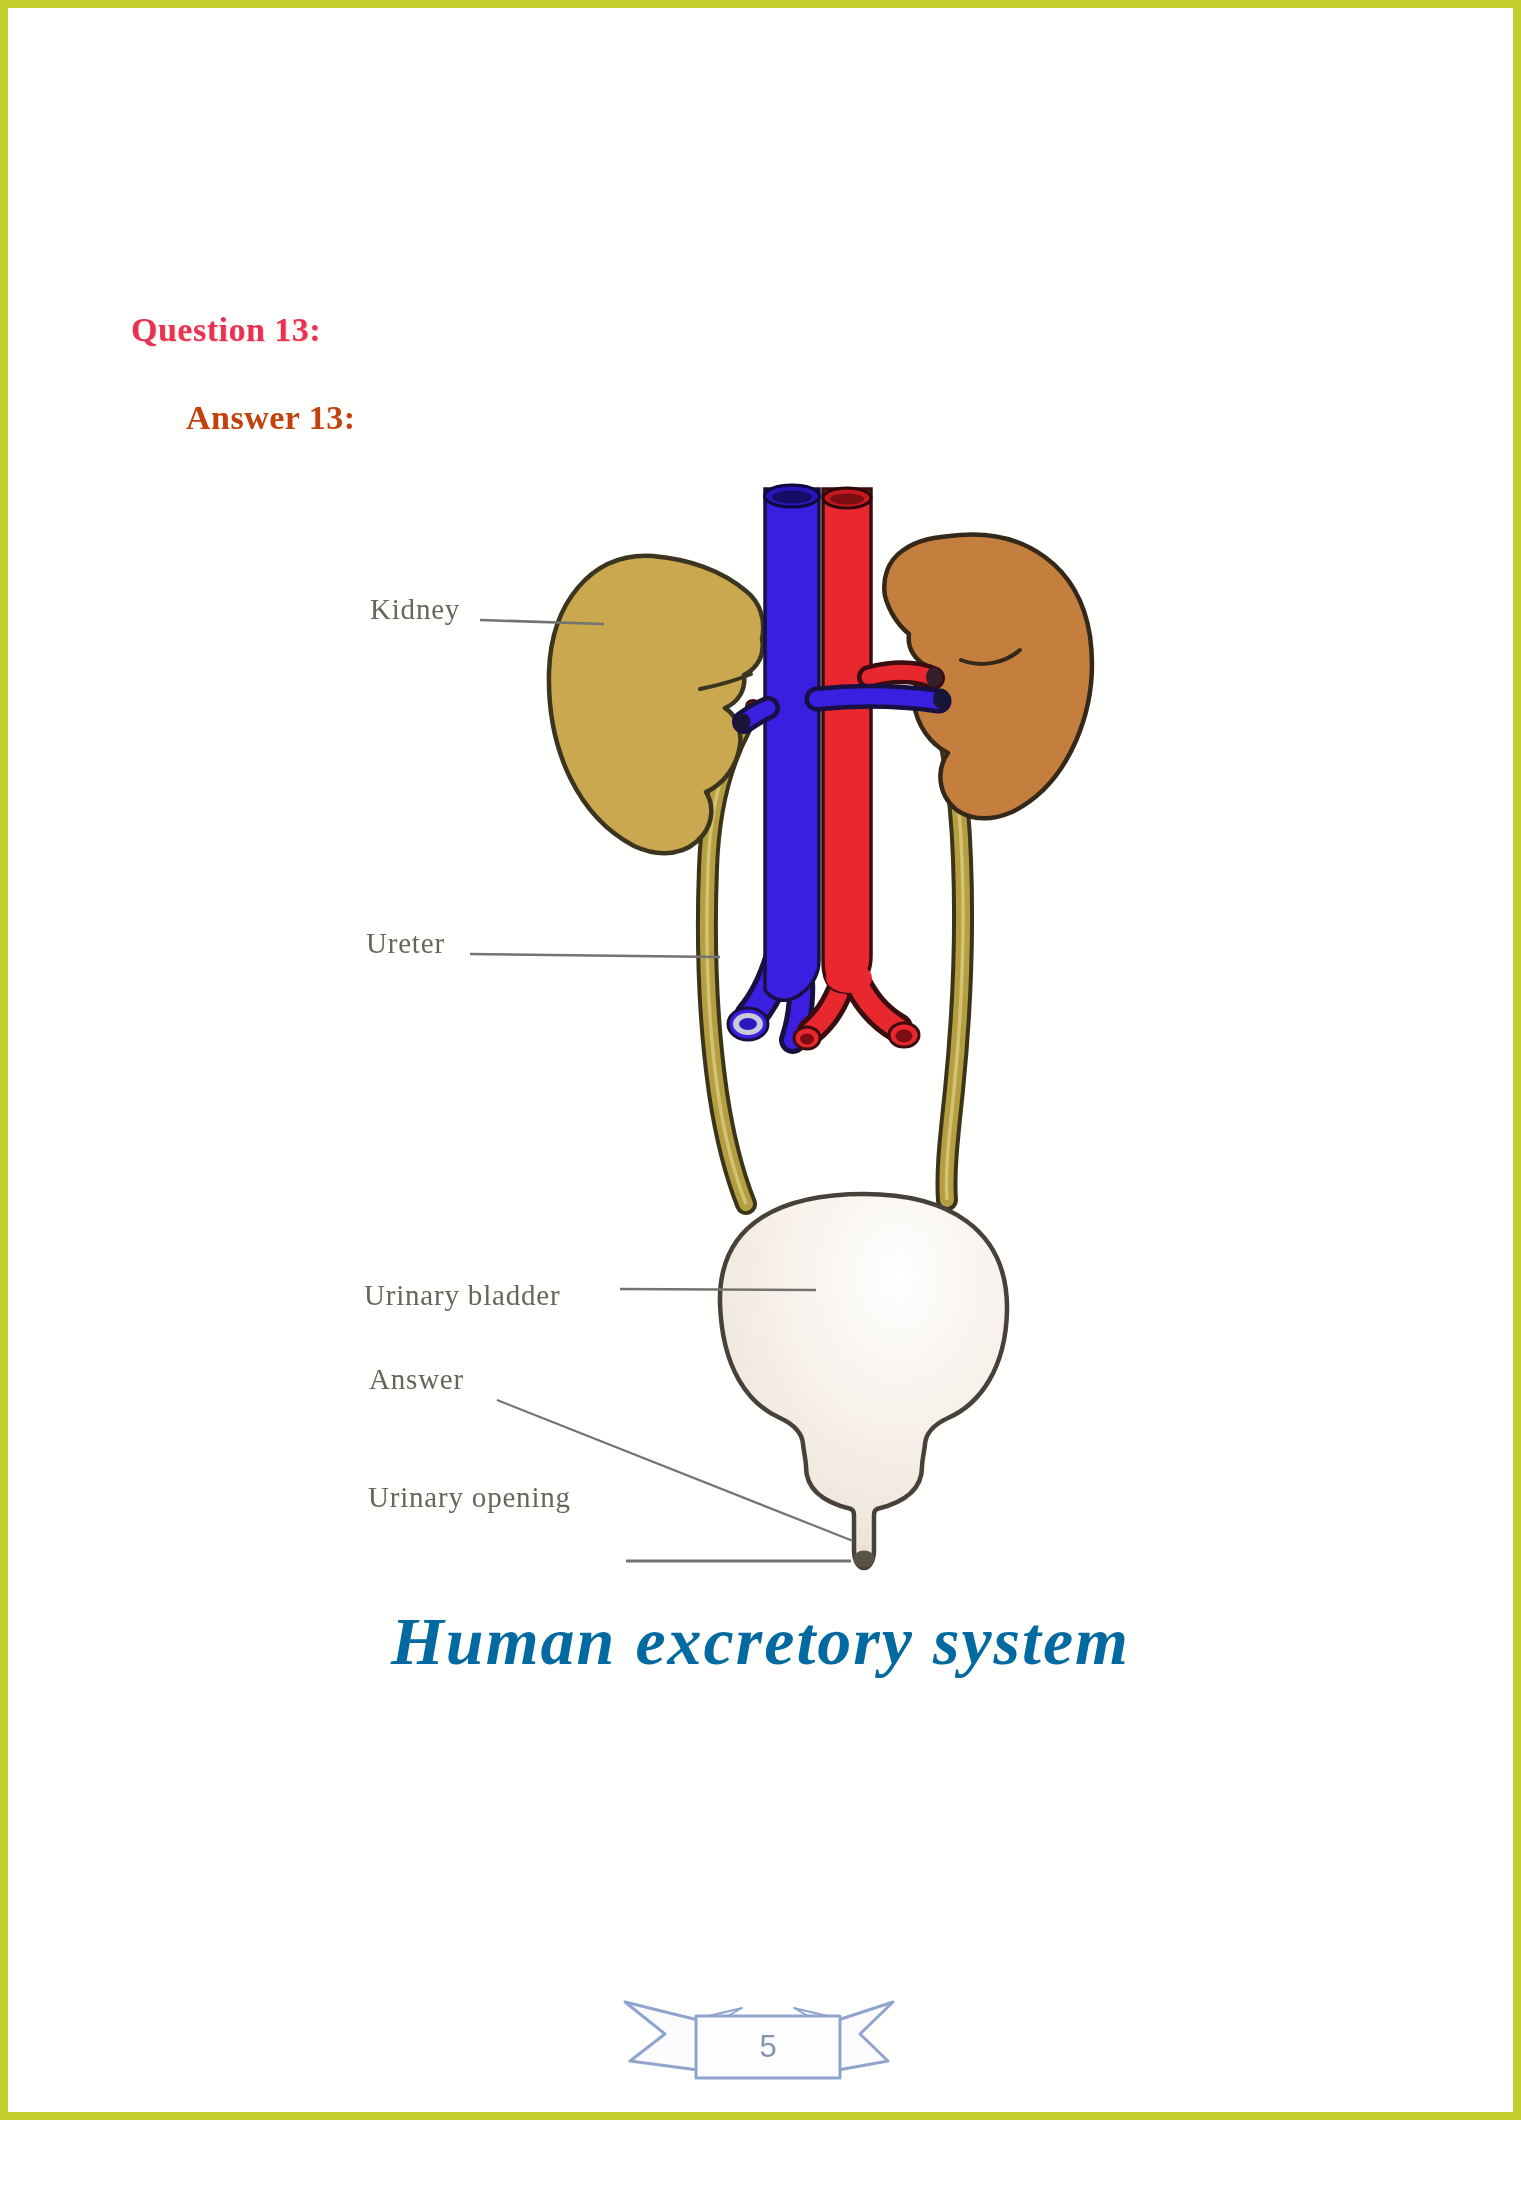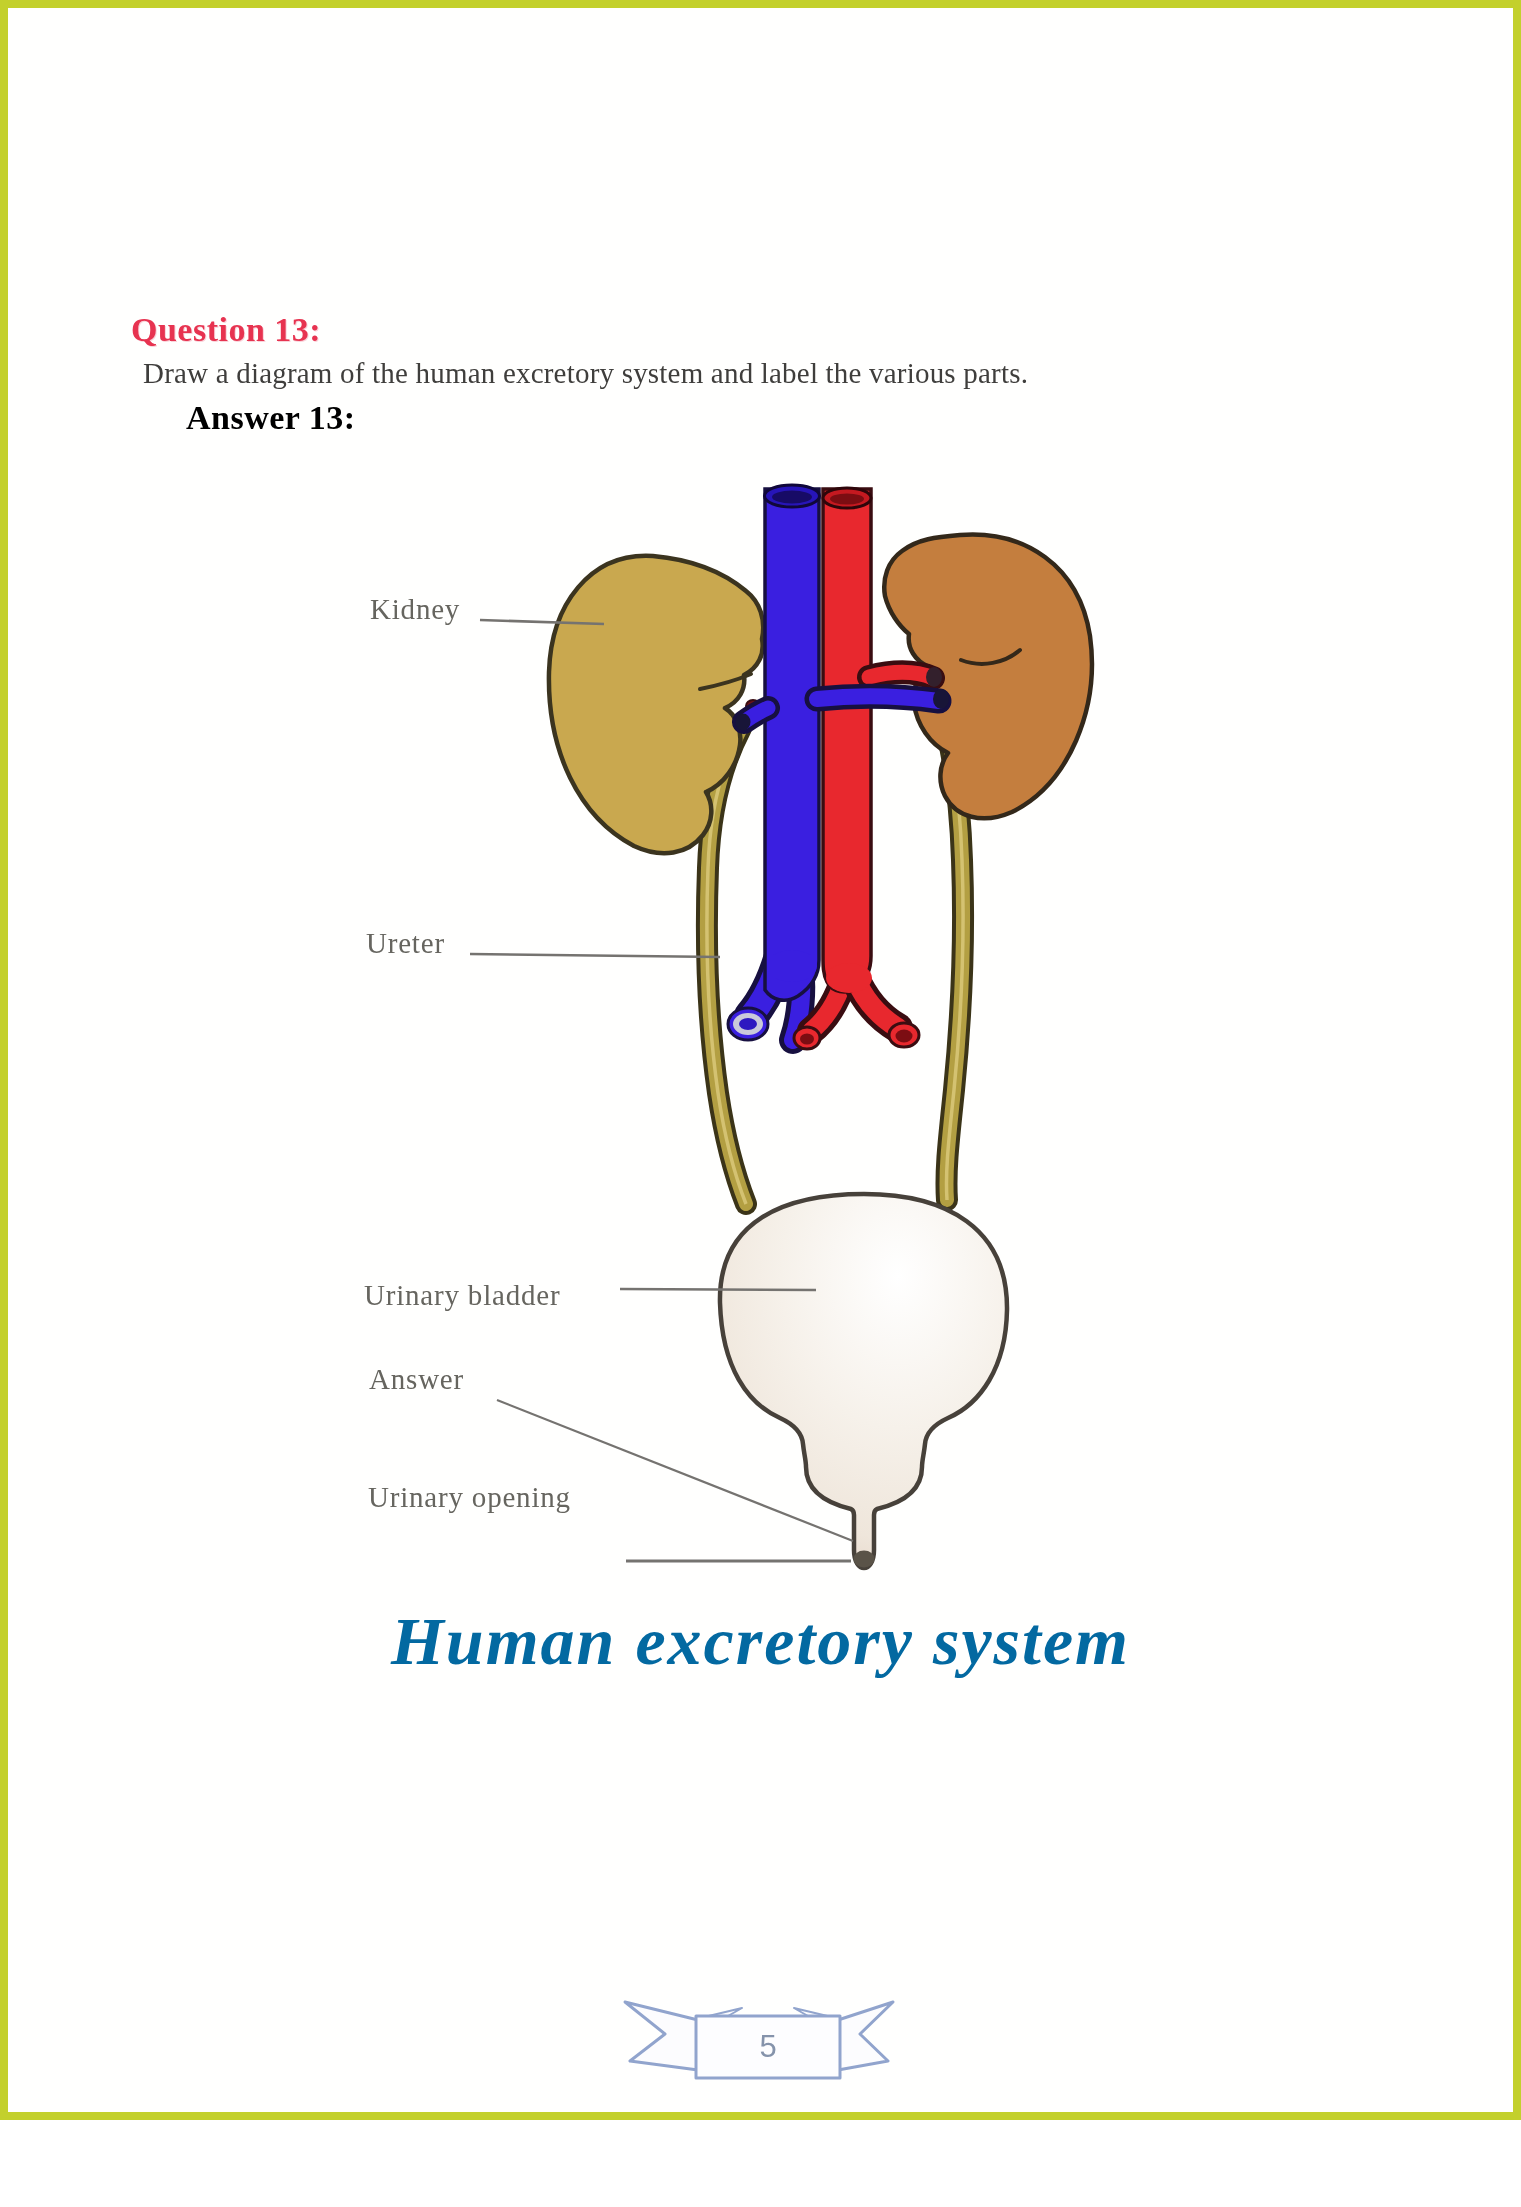--- a/index.html
+++ b/index.html
@@ -18,21 +18,21 @@
     font-size:34px;font-weight:bold;color:#e73350;
     text-shadow:1px 1px 0 rgba(233,80,110,.25);
     letter-spacing:.5px;
   }
   .q-text{
     left:135px;top:349px;
     font-size:29px;color:#3f3e3c;letter-spacing:.2px;
   }
   .a-label{
     left:178px;top:391px;
-    font-size:34px;font-weight:bold;color:#000000;
+    font-size:34px;font-weight:bold;color:#c2410c;
     letter-spacing:.5px;
   }
   .fig-label{
     font-size:29px;color:#66655f;letter-spacing:.8px;
   }
   .lbl-kidney{left:362px;top:585px;}
   .lbl-ureter{left:358px;top:919px;}
   .lbl-bladder{left:356px;top:1229px;margin-top:42px;}
   .lbl-urethra{left:361px;top:1355px;}
   .lbl-opening{left:360px;top:1473px;text-align:right;}
@@ -185,21 +185,20 @@
     <g fill="#fcfcfe" stroke="#91a4cd" stroke-width="3" stroke-linejoin="round">
       <polygon points="690,2012 617,1994 657,2026 622,2053 690,2062"></polygon>
       <polygon points="830,2012 885,1994 852,2026 880,2053 830,2062"></polygon>
       <polygon points="688,2011 734,2000 713,2012" stroke-width="2"></polygon>
       <polygon points="832,2011 786,2000 807,2012" stroke-width="2"></polygon>
       <rect x="688" y="2008" width="144" height="62" fill="#fdfdff"></rect>
     </g>
   </svg>
 
   <div class="abs q-label">Question 13:</div>
-  <div class="abs q-text">Draw a diagram of the human excretory system and label the various parts.</div>
   <div class="abs a-label">Answer 13:</div>
 
   <div class="abs fig-label lbl-kidney">Kidney</div>
   <div class="abs fig-label lbl-ureter">Ureter</div>
   <div class="abs fig-label lbl-bladder">Urinary bladder</div>
   <div class="abs fig-label lbl-urethra">Answer</div>
   <div class="abs fig-label lbl-opening">Urinary opening</div>
 
   <div class="abs caption">Human excretory system</div>
 

